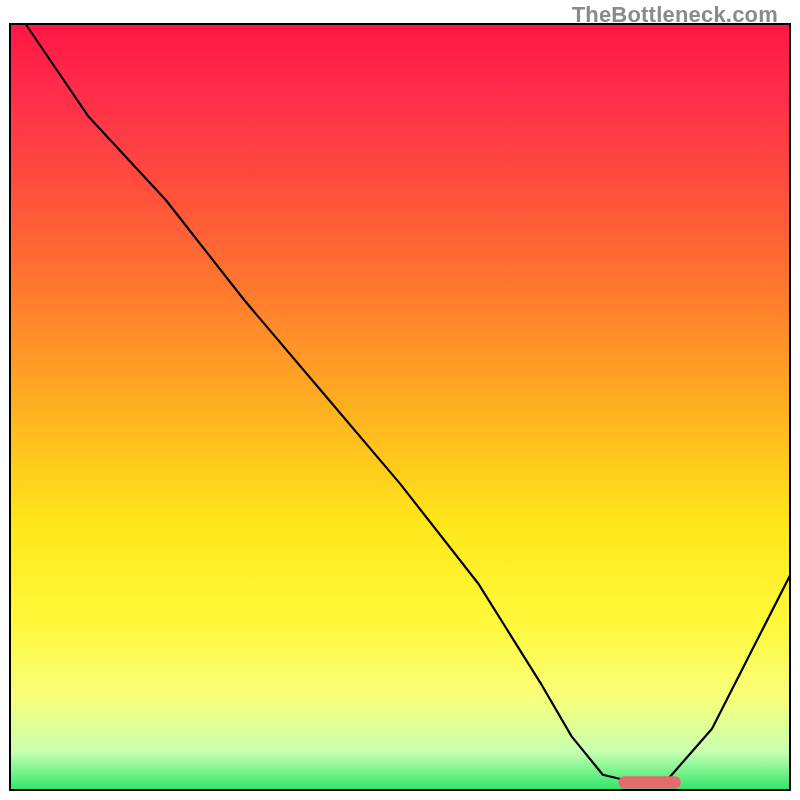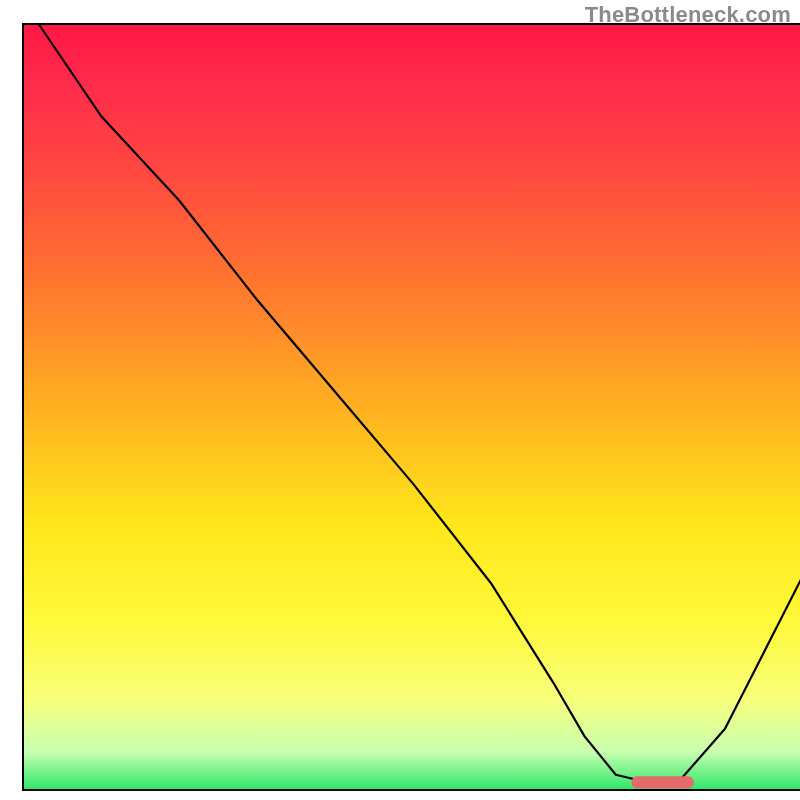--- a/index.html
+++ b/index.html
@@ -7,21 +7,20 @@
     padding: 0;
     width: 800px;
     height: 800px;
     overflow: hidden;
     background: #ffffff;
   }
   .chart-wrap {
     position: relative;
     width: 784px;
     height: 800px;
-    padding-left: 13px;
   }
   svg {
     display: block;
   }
   .watermark {
     position: absolute;
     top: 2px;
     right: 6px;
     font-family: Arial, Helvetica, sans-serif;
     font-size: 22px;

